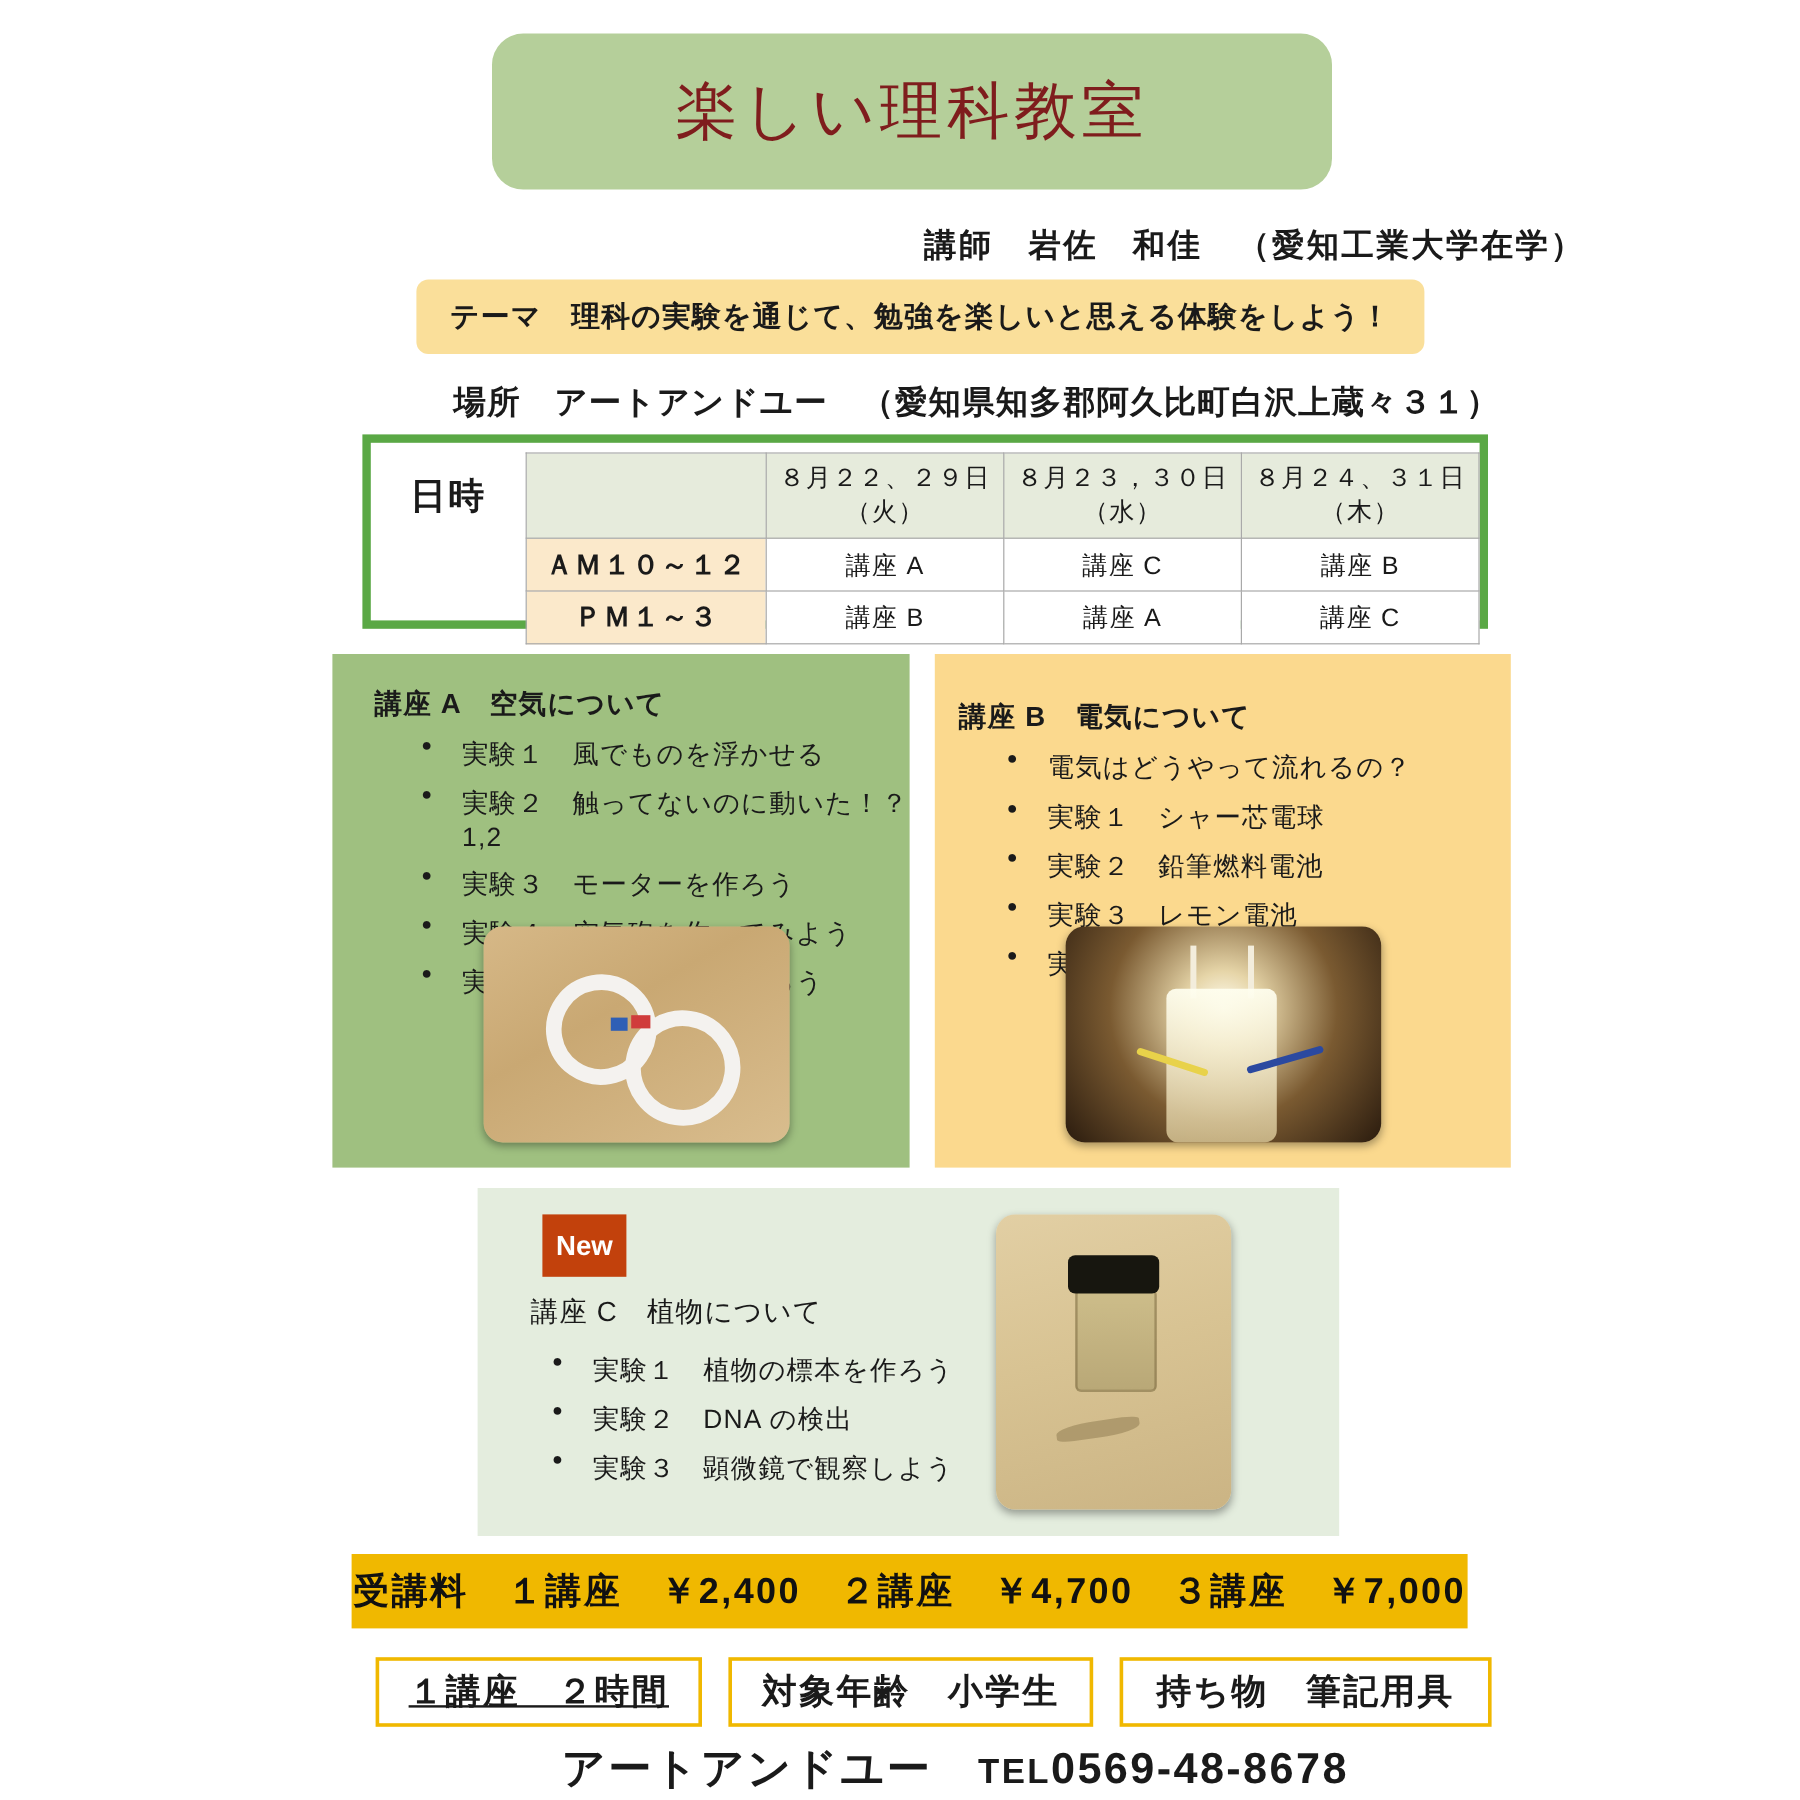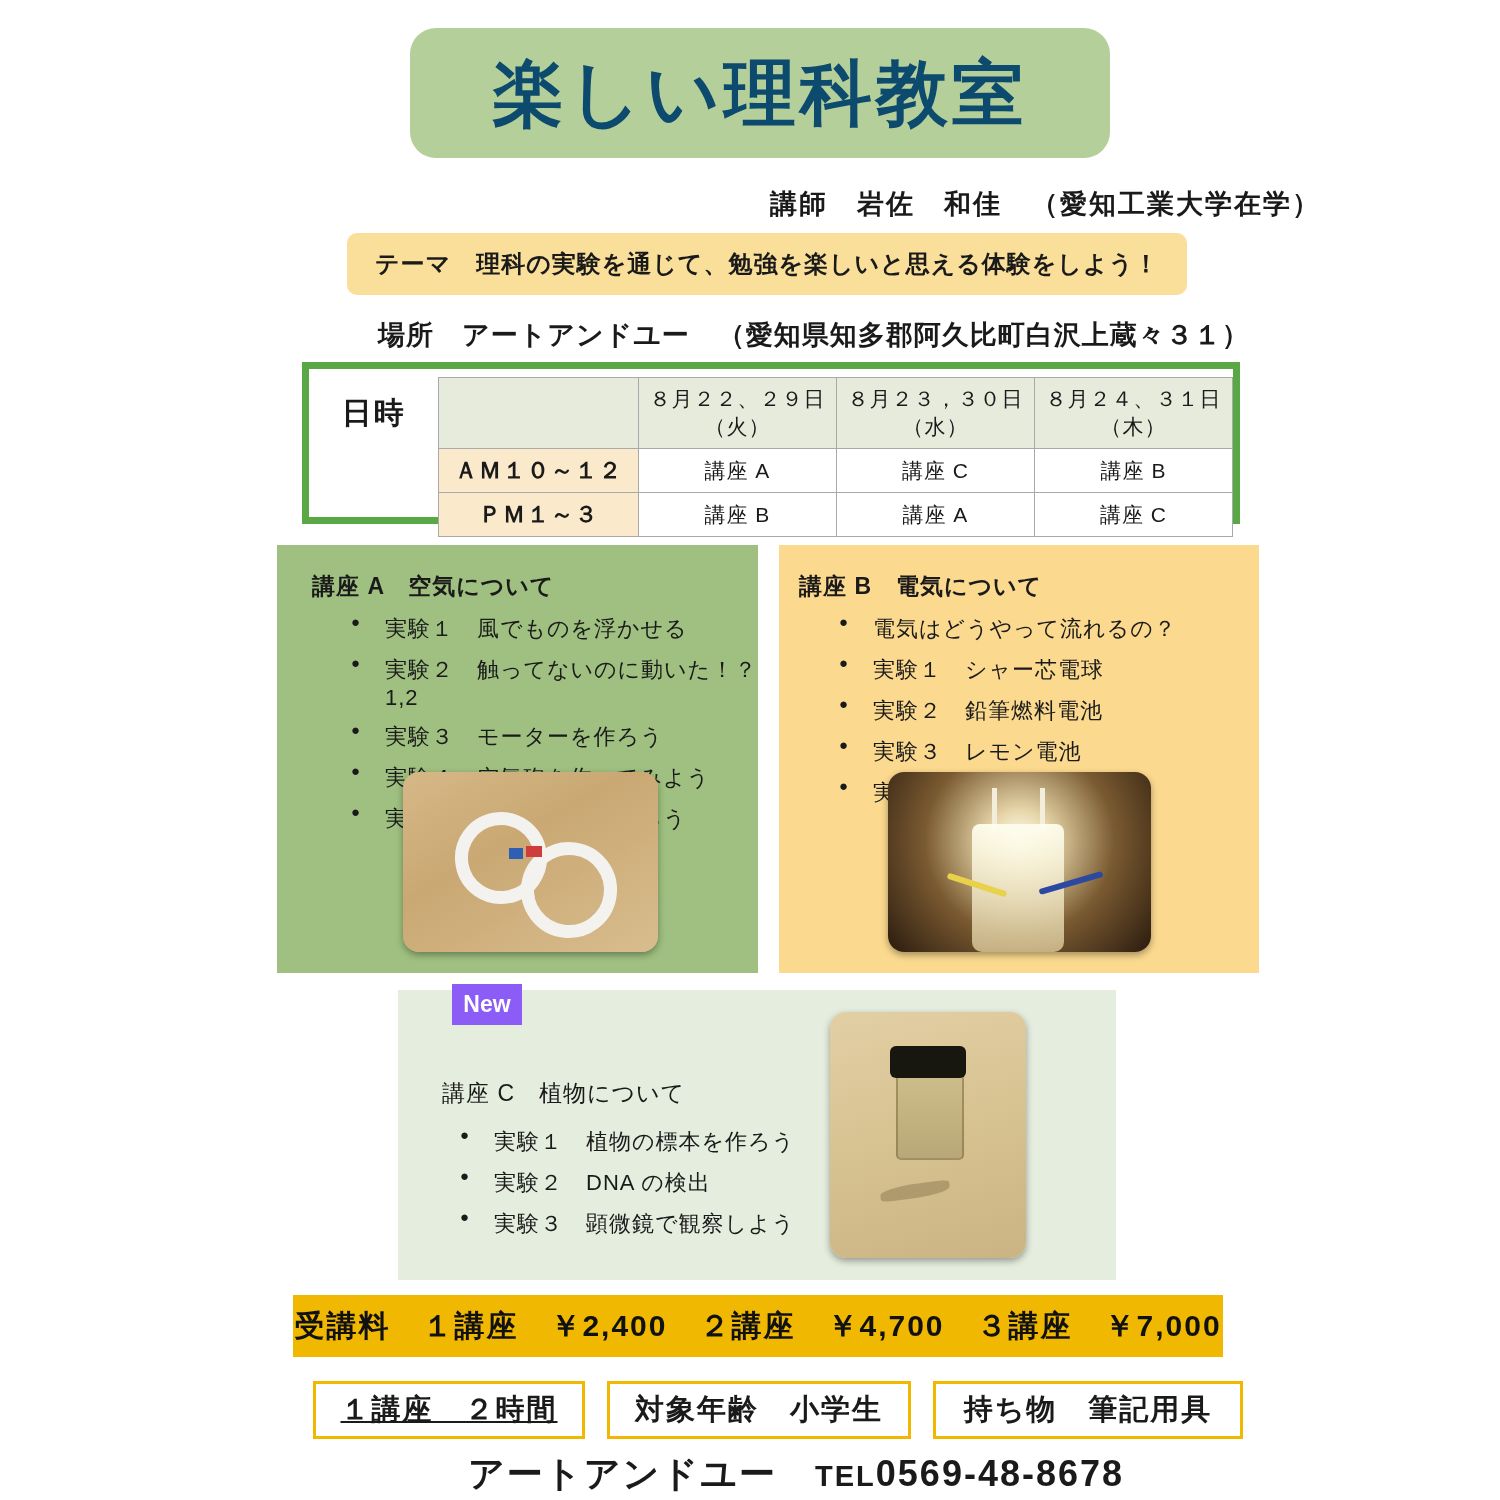--- a/index.html
+++ b/index.html
@@ -23,24 +23,24 @@
     top: 28px;
     width: 700px;
     height: 130px;
     background: #b5cf9a;
     border-radius: 26px;
     display: flex;
     align-items: center;
     justify-content: center;
   }
   .title-text {
-    font-size: 72px;
-    font-weight: 700;
+    font-size: 52px;
+    font-weight: 400;
     letter-spacing: 4px;
-    color: #0c4a6e;
+    color: #7f1d1d;
     line-height: 1;
   }
 
   
   .lecturer {
     position: absolute;
     left: 770px;
     top: 186px;
     font-size: 27px;
     font-weight: 700;
@@ -162,21 +162,21 @@
     width: 718px;
     height: 290px;
     background: #e4edde;
   }
   .panel-title {
     font-size: 23px;
     font-weight: 700;
     letter-spacing: 1px;
   }
   .panel-a .panel-title { margin: 26px 0 0 35px; }
-  .panel-b .panel-title { margin: 26px 0 0 20px; }
+  .panel-b .panel-title { margin: 37px 0 0 20px; }
 
   ul.exp-list {
     list-style: none;
     margin: 12px 0 0 0;
     padding: 0;
   }
   ul.exp-list li {
     font-size: 22px;
     letter-spacing: 1px;
     margin-bottom: 11px;
@@ -287,24 +287,24 @@
     left: 50px; top: 172px; width: 70px; height: 14px;
     background: rgba(160,140,95,0.7);
     border-radius: 50% 20% 50% 20%;
     transform: rotate(-8deg);
   }
 
   
   .new-badge {
     position: absolute;
     left: 452px;
-    top: 984px;
+    top: 1012px;
     width: 70px;
-    height: 41px;
-    background: #8b5cf6;
+    height: 52px;
+    background: #c2410c;
     display: flex;
     align-items: center;
     justify-content: center;
     color: #ffffff;
     font-size: 23px;
     font-weight: 700;
   }
   .panel-c-title {
     position: absolute;
     left: 442px;

